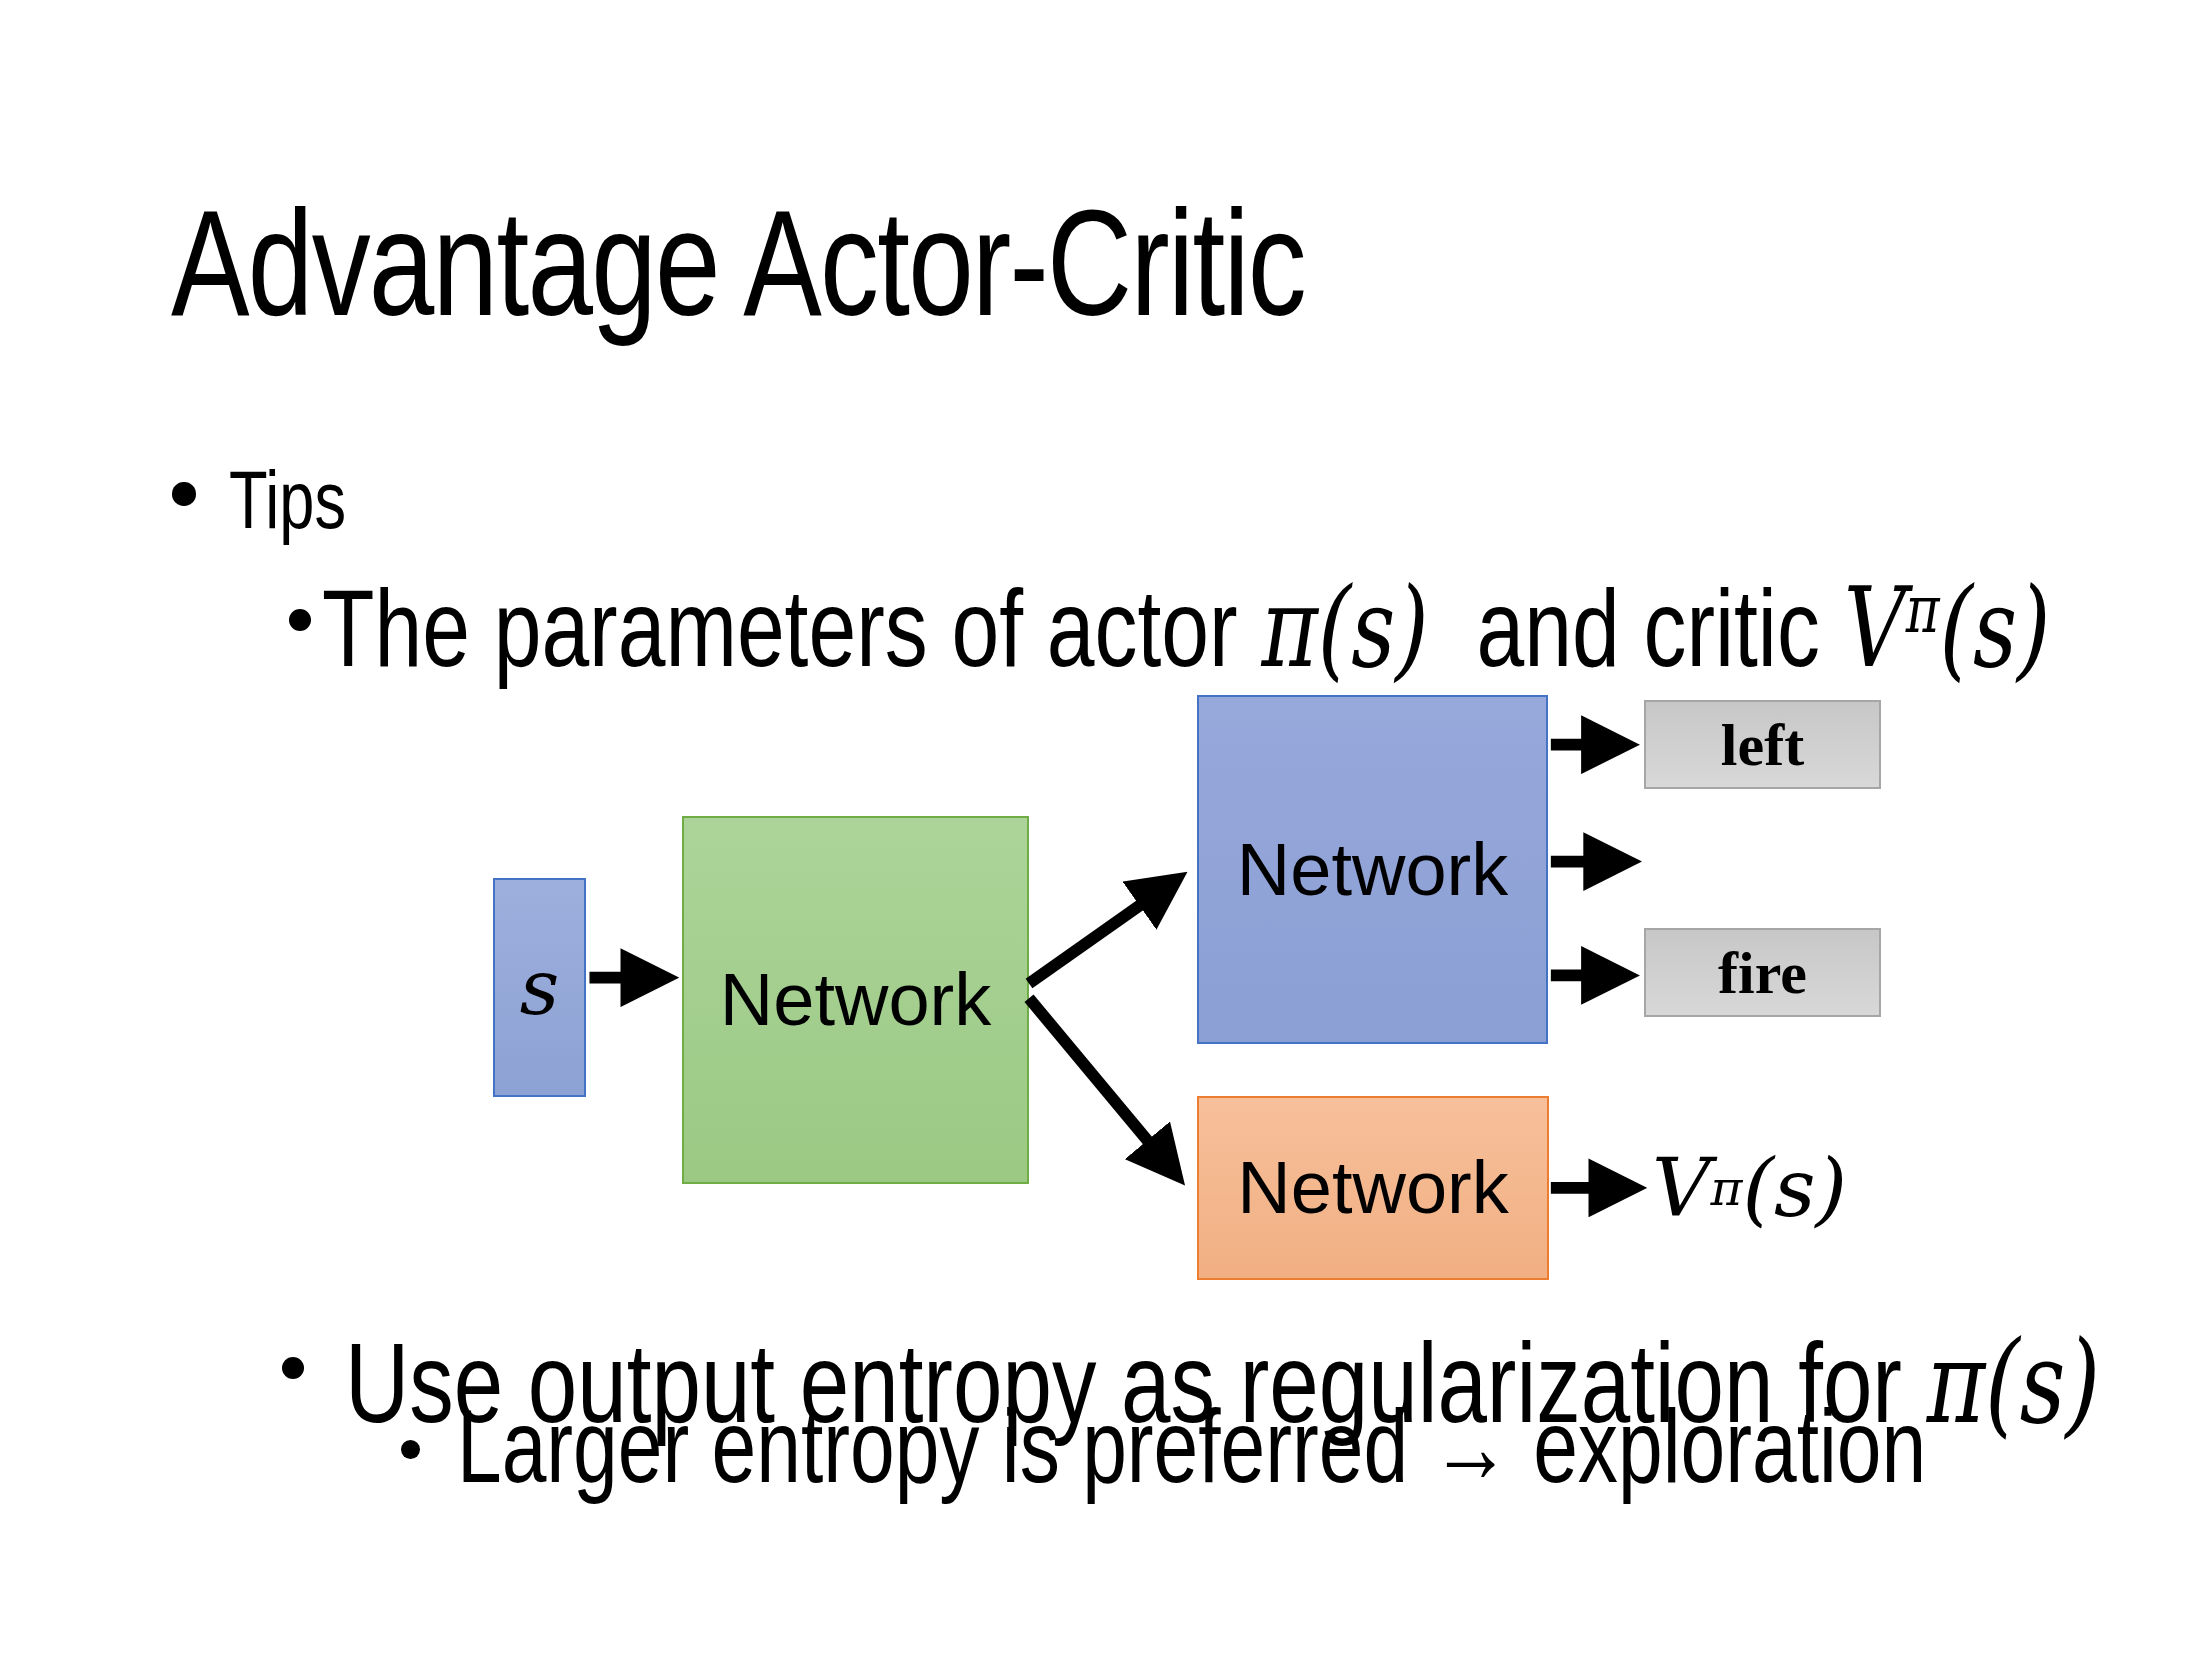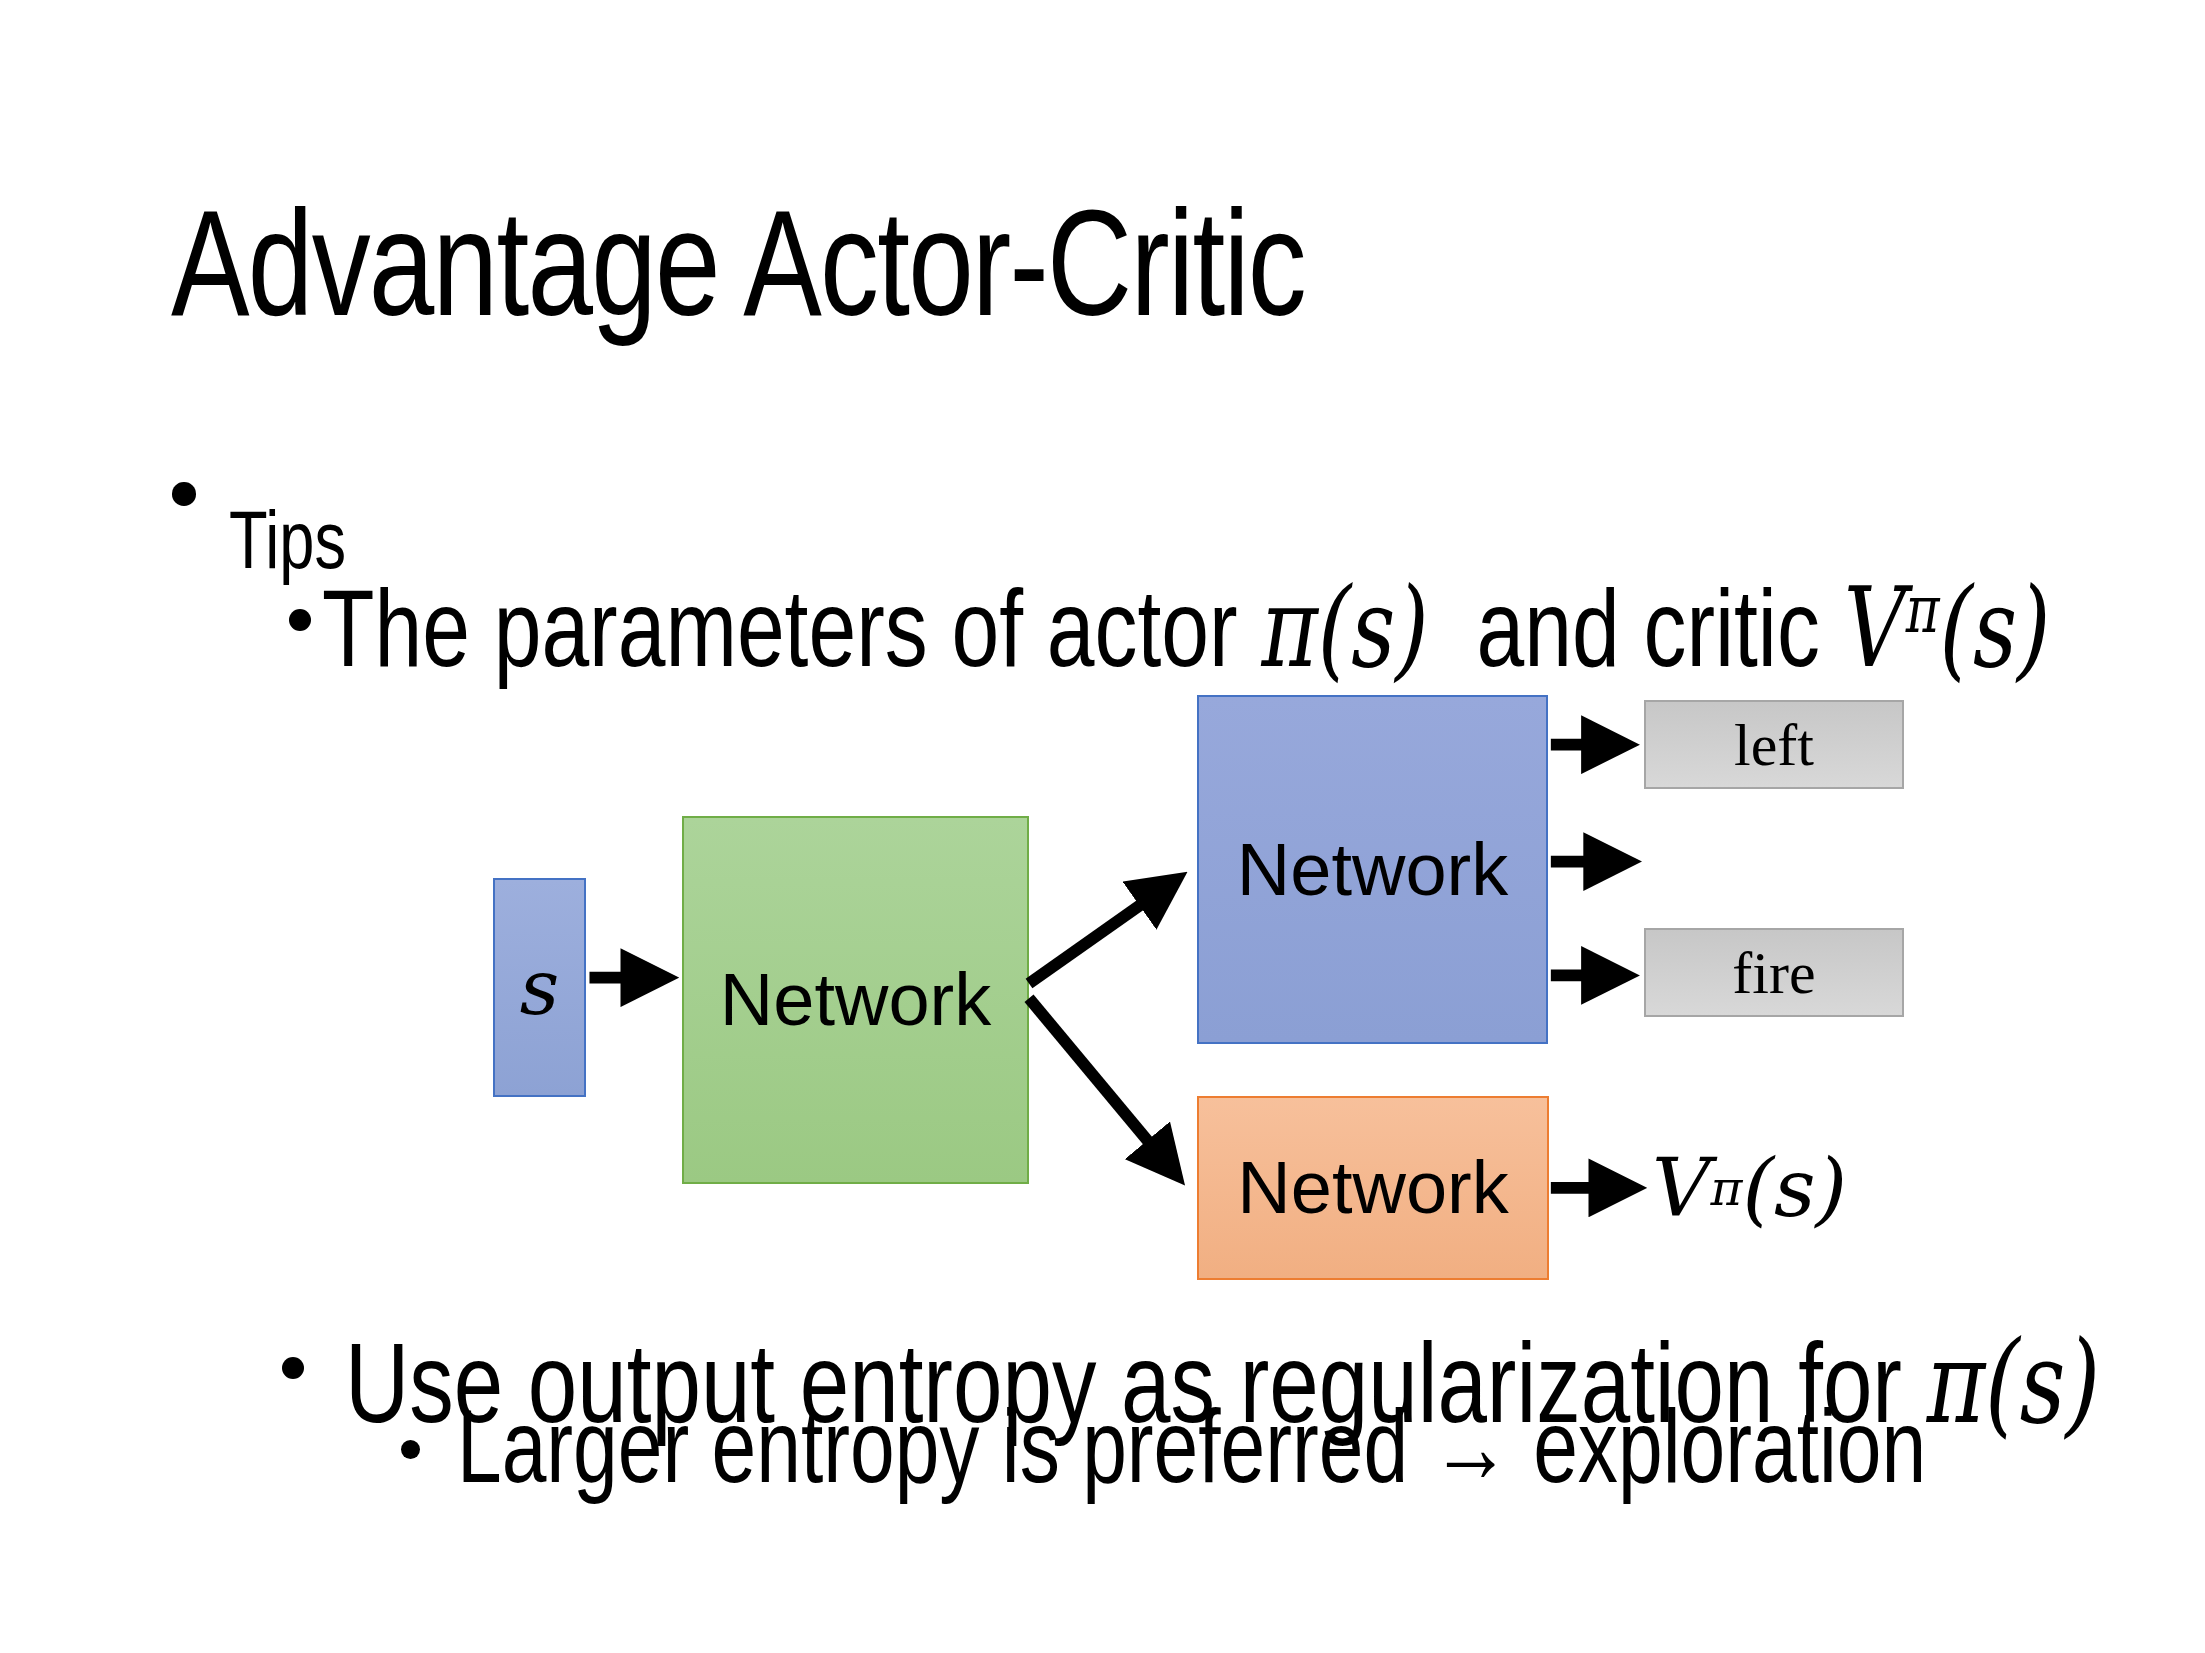--- a/index.html
+++ b/index.html
@@ -22,21 +22,21 @@
   .title {
     left: 171px; top: 187px;
     font-size: 151px;
     letter-spacing: -2.2px;
     line-height: 1;
   }
   .bullet-dot {
     border-radius: 50%;
     background: #000000;
   }
-  .lvl1-text { left: 229px; top: 460px; font-size: 81px; line-height: 1; margin-top: 40px; }
+  .lvl1-text { left: 229px; top: 460px; font-size: 81px; line-height: 1; }
   .lvl2a-line1 { left: 322px; top: 573px; font-size: 110px; line-height: 1; }
   .lvl2a-line2 { left: 322px; top: 695px; font-size: 110px; line-height: 1; }
   .lvl2b-text { left: 345px; top: 1326px; font-size: 114px; line-height: 1; }
   .lvl3-text  { left: 457px; top: 1395px; font-size: 103px; line-height: 1; }
   .math {
     font-family: "DejaVu Serif", "Liberation Serif", serif;
     font-style: italic;
   }
   .sup {
     font-size: 0.60em;
@@ -68,25 +68,26 @@
     border: 2.9px solid #4472C4;
     font-size: 74px;
   }
   .node-value {
     left: 1197px; top: 1096px; width: 352px; height: 184px;
     background: linear-gradient(180deg, #F7C09B 0%, #F1AF82 100%);
     border: 2.9px solid #ED7D31;
     font-size: 74px;
   }
   .node-action {
-    width: 260px; height: 89px;
+    width: 237px; height: 89px;
     background: linear-gradient(180deg, #C7C7C7 0%, #D8D8D8 100%);
     border: 2.9px solid #A6A6A6;
     font-family: "Liberation Serif", serif;
     font-size: 60px;
+    font-weight: bold;
   }
   .action-left  { left: 1644px; top: 700px; }
   .action-right { left: 1647px; top: 814px; }
   .action-fire  { left: 1644px; top: 928px; }
   .v-output {
     left: 1652px; top: 1114px; height: 147px;
     display: flex; align-items: center;
     font-size: 81px;
   }
   .arrows { left: 0; top: 0; pointer-events: none; }

